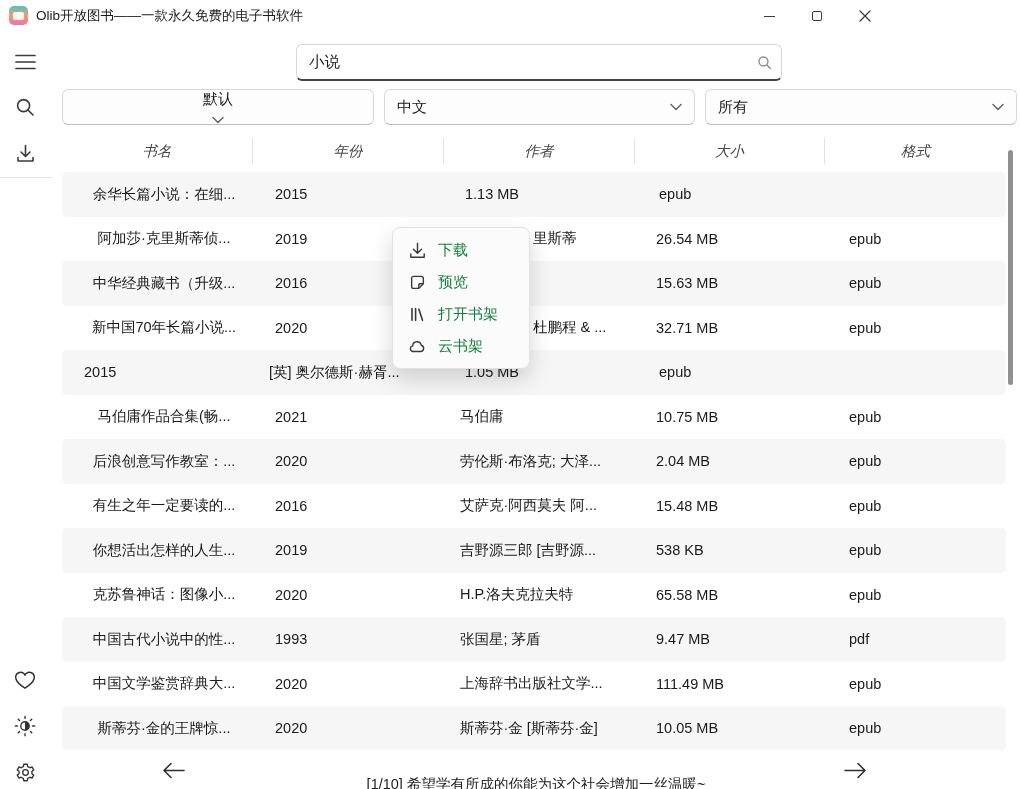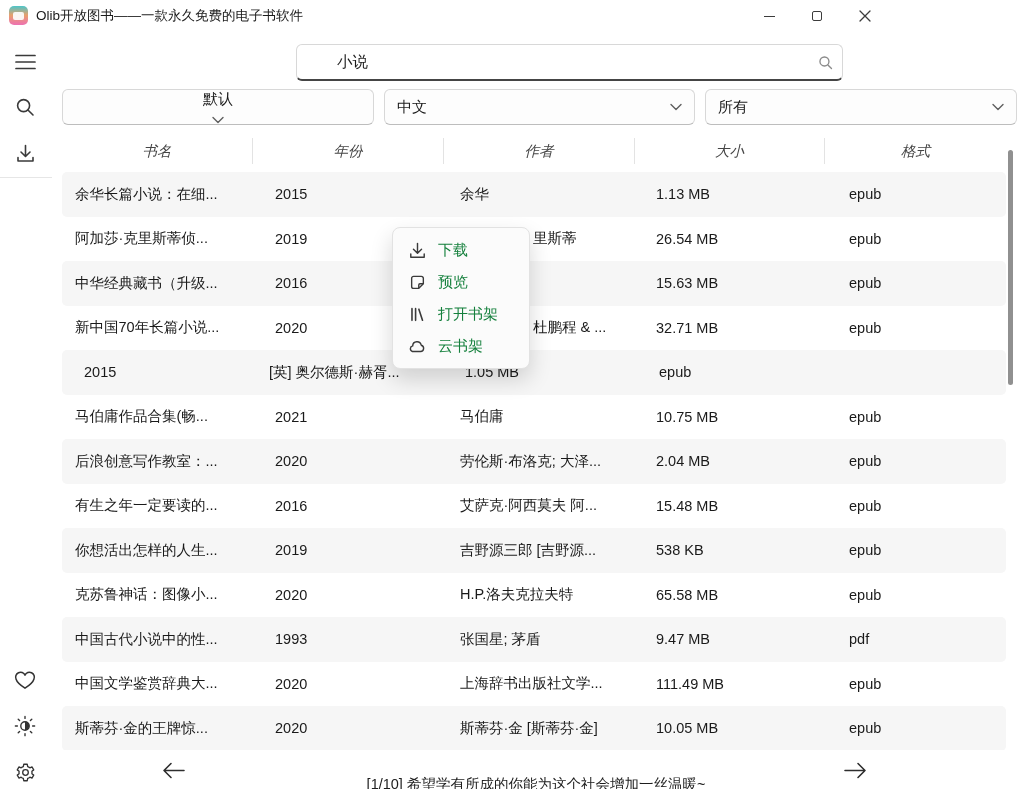--- a/index.html
+++ b/index.html
@@ -19,23 +19,23 @@
   .max-glyph { width:10px; height:10px; border:1.3px solid #3c3c3c; border-radius:2px; }
 
   
   .sidebar { position:absolute; left:0; top:32px; width:52px; height:757px; background:#fff; }
   .side-btn { position:absolute; left:12px; width:26px; height:26px; display:flex; align-items:center; justify-content:center; cursor:pointer; }
   .side-divider { position:absolute; left:0; top:145px; width:52px; height:1px; background:#e6e6e6; }
 
   svg.ic { display:block; }
 
   
-  .search-box { position:absolute; left:296px; top:44px; width:547px; height:37px;
+  .search-box { position:absolute; left:296px; top:44px; width:486px; height:37px;
                 background:#fff; border:1px solid #d8d8d8; border-bottom:2.5px solid #454545;
-                border-radius:6px; display:flex; align-items:center;padding-left:28px; }
+                border-radius:6px; display:flex; align-items:center; }
   .search-input { flex:1; border:none; outline:none; background:transparent; font-size:15.5px;
                   padding:0 10px 0 12px; font-family:"Liberation Sans", sans-serif; color:#1a1a1a; }
   .search-suffix { width:34px; display:flex; align-items:center; justify-content:center; cursor:pointer; }
 
   
   .dropdown { position:absolute; top:89px; height:36px; background:#fdfdfd;
               border:1px solid #d8d8d8; border-bottom-color:#bdbdbd; border-radius:6px;
               display:flex; align-items:center; justify-content:space-between;
               padding:0 12px; font-size:15px; cursor:pointer; }
   .dd-1 { left:62px;  width:312px;flex-direction:column; }
@@ -45,21 +45,21 @@
   
   .table { position:absolute; left:62px; top:130px; width:944px; }
   .thead { display:grid; grid-template-columns:191px 191px 191px 190px 181px; height:42px;
            align-items:center; font-size:14.5px; color:#454545;font-style:italic; }
   .th { text-align:center; height:26px; line-height:26px; border-right:1px solid #e3e3e3; }
   .th:last-child { border-right:none; }
   .trow { display:grid; grid-template-columns:191px 191px 191px 190px 181px; height:44.5px;
           align-items:center; font-size:14.5px; border-radius:5px; cursor:pointer; }
   .trow.alt { background:#f6f6f6; }
   .td { white-space:nowrap; overflow:hidden; }
-  .td.c-name   { padding-left:13px; }
+  .td.c-name   { padding-left:13px;text-align:center; }
   .td.c-year   { padding-left:22px; }
   .td.c-author { padding-left:16px; }
   .td.c-size   { padding-left:21px; }
   .td.c-format { padding-left:24px; }
   .td.menu-offset { padding-left:89px; }
 
   .scroll-thumb { position:absolute; left:1008px; top:150px; width:5px; height:235px;
                   background:#909090; border-radius:3px; cursor:pointer; }
 
   
@@ -178,21 +178,20 @@
       <div class="th">书名</div>
       <div class="th">年份</div>
       <div class="th">作者</div>
       <div class="th">大小</div>
       <div class="th">格式</div>
     </div>
   <div>
       <div class="trow alt">
     <div class="td c-name">余华长篇小说：在细...</div>
     <div class="td c-year">2015</div>
-    <div class="td c-author">余华</div>
     <div class="td c-size">1.13 MB</div>
     <div class="td c-format">epub</div>
   </div>
       <div class="trow">
     <div class="td c-name">阿加莎·克里斯蒂侦...</div>
     <div class="td c-year">2019</div>
     <div class="td c-author menu-offset">里斯蒂</div>
     <div class="td c-size">26.54 MB</div>
     <div class="td c-format">epub</div>
   </div>

